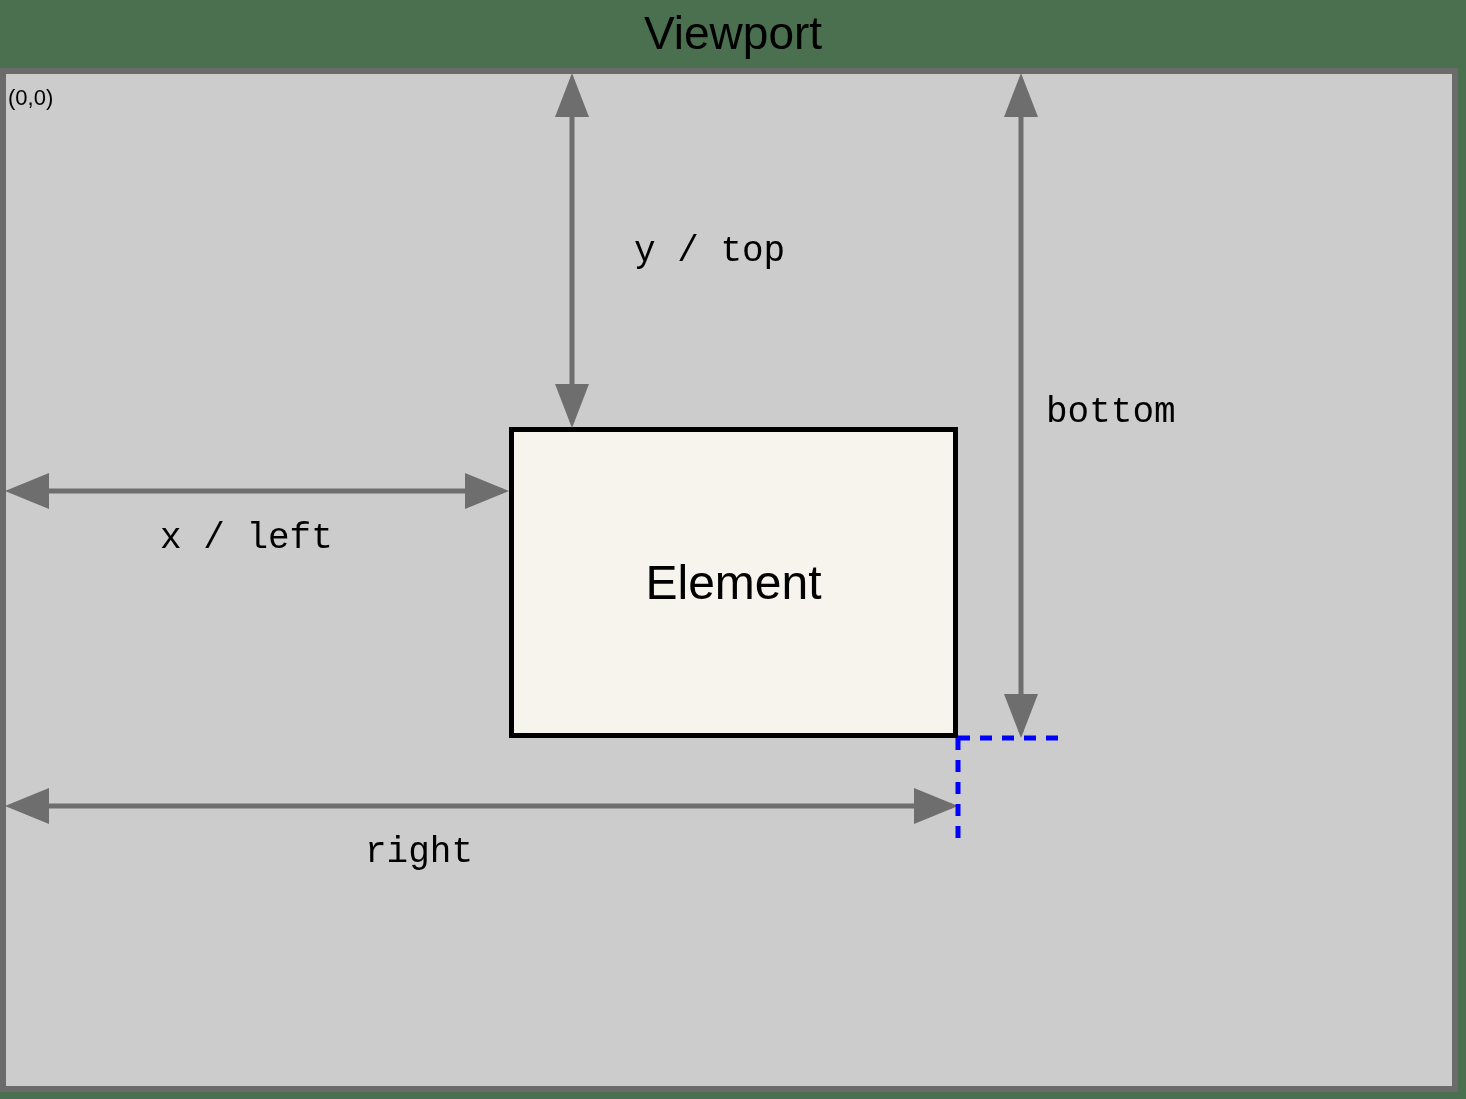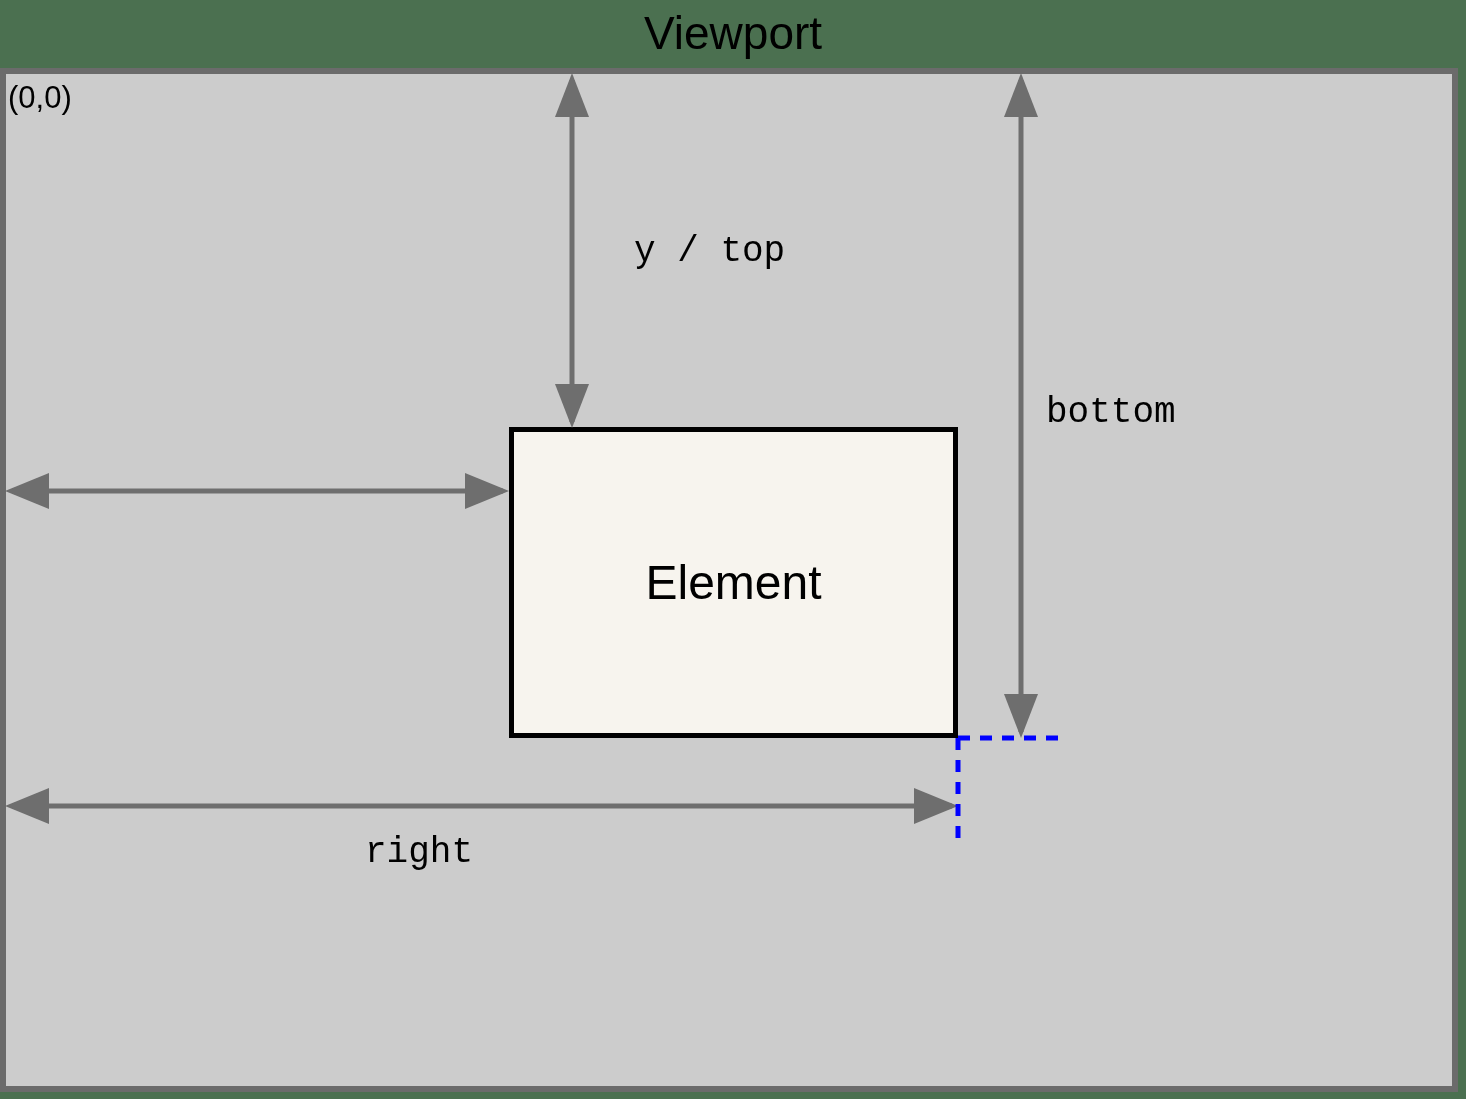--- a/index.html
+++ b/index.html
@@ -40,21 +40,21 @@
     height: 1024px;
     background: #cccccc;
     border: 6px solid #6b6b6b;
     border-top-width: 6px;
     box-sizing: border-box;
   }
   .origin-label {
     position: absolute;
     left: 8px;
     top: 79px;
-    font-size: 31px;
+    font-size: 22px;
     line-height: 38px;
     color: #000000;
     font-family: "Liberation Sans", sans-serif;
     white-space: nowrap;
   }
   
   .element-box {
     position: absolute;
     left: 509px;
     top: 427px;
@@ -141,16 +141,17 @@
       <line x1="958" y1="738" x2="1058" y2="738" stroke="#0000ff" stroke-width="5" stroke-dasharray="12,10"></line>
       <line x1="958" y1="738" x2="958" y2="842" stroke="#0000ff" stroke-width="5" stroke-dasharray="12,10"></line>
     </g>
 
   </svg>
 
   <div class="measure-label lbl-y-top">y / top</div>
 
   <div class="measure-label lbl-bottom">bottom</div>
 
+  <div class="measure-label lbl-x-left">x / left</div>
 
   <div class="measure-label lbl-right">right</div>
 
 </div>
 
 </body></html>

